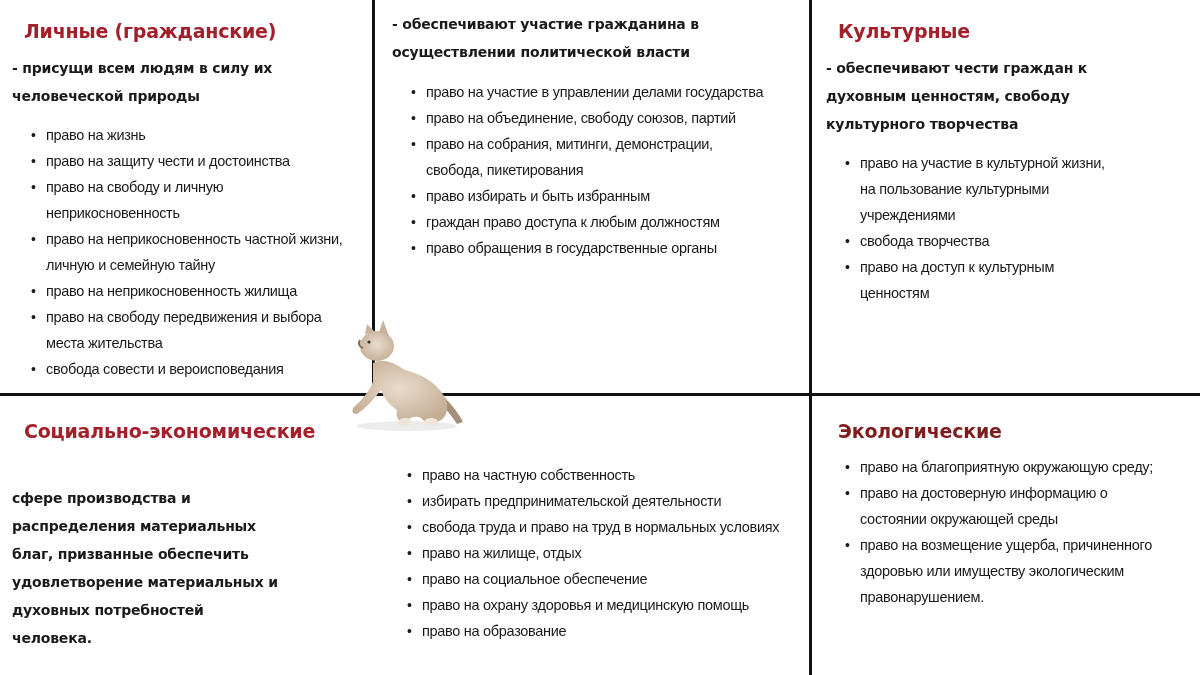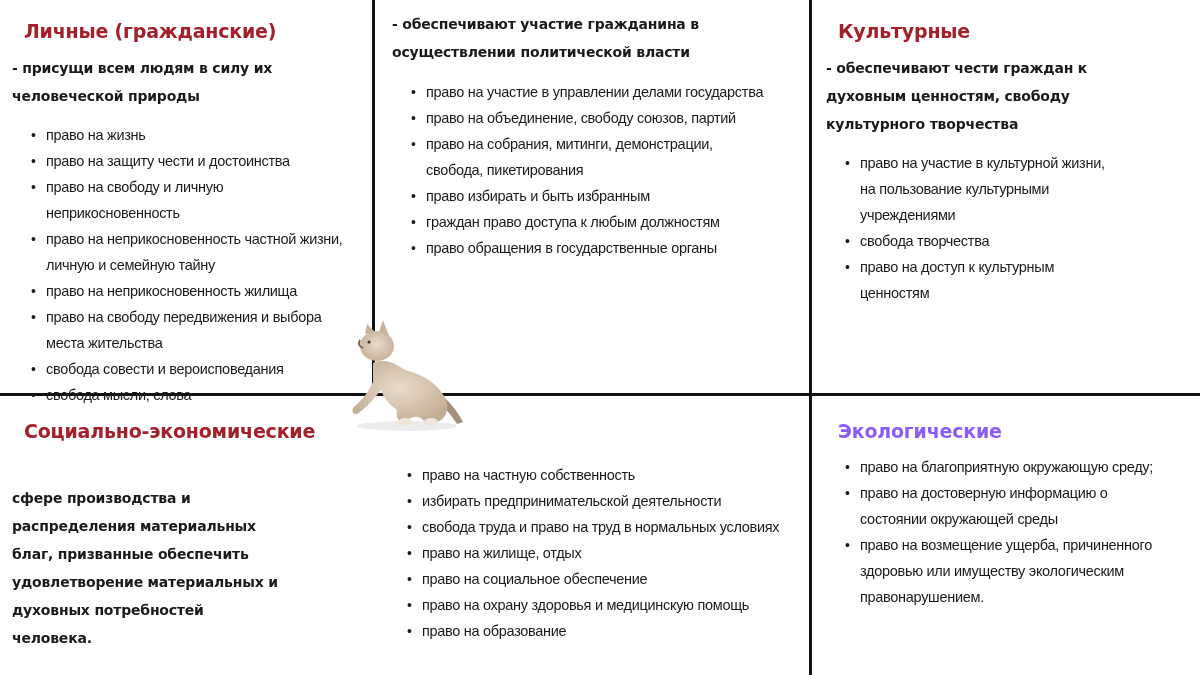--- a/index.html
+++ b/index.html
@@ -43,21 +43,20 @@
     <span>человеческой природы</span>
   </p>
   <ul class="items">
     <li><span>право на жизнь</span></li>
     <li><span>право на защиту чести и достоинства</span></li>
     <li><span>право на свободу и личную</span><br><span>неприкосновенность</span></li>
     <li><span>право на неприкосновенность частной жизни,</span><br><span>личную и семейную тайну</span></li>
     <li><span>право на неприкосновенность жилища</span></li>
     <li><span>право на свободу передвижения и выбора</span><br><span>места жительства</span></li>
     <li><span>свобода совести и вероисповедания</span></li>
-    <li><span>свобода мысли, слова</span></li>
   </ul>
 </div>
 
 <div class="cell c2">
   <p class="desc">
     <span>- обеспечивают участие гражданина в</span><br>
     <span>осуществлении политической власти</span>
   </p>
   <ul class="items">
     <li><span>право на участие в управлении делами государства</span></li>
@@ -101,21 +100,21 @@
     <li><span>избирать предпринимательской деятельности</span></li>
     <li><span>свобода труда и право на труд в нормальных условиях</span></li>
     <li><span>право на жилище, отдых</span></li>
     <li><span>право на социальное обеспечение</span></li>
     <li><span>право на охрану здоровья и медицинскую помощь</span></li>
     <li><span>право на образование</span></li>
   </ul>
 </div>
 
 <div class="cell c6">
-  <h2 class="title" style="color:#8b5cf6">Экологические</h2>
+  <h2 class="title" style="color:#7f1d1d">Экологические</h2>
   <ul class="items">
     <li><span>право на благоприятную окружающую среду;</span></li>
     <li><span>право на достоверную информацию о</span><br><span>состоянии окружающей среды</span></li>
     <li><span>право на возмещение ущерба, причиненного</span><br><span>здоровью или имуществу экологическим</span><br><span>правонарушением.</span></li>
   </ul>
 </div>
 
 <div class="cat">
   <svg width="125" height="115" viewBox="0 0 125 115">
     <defs>

